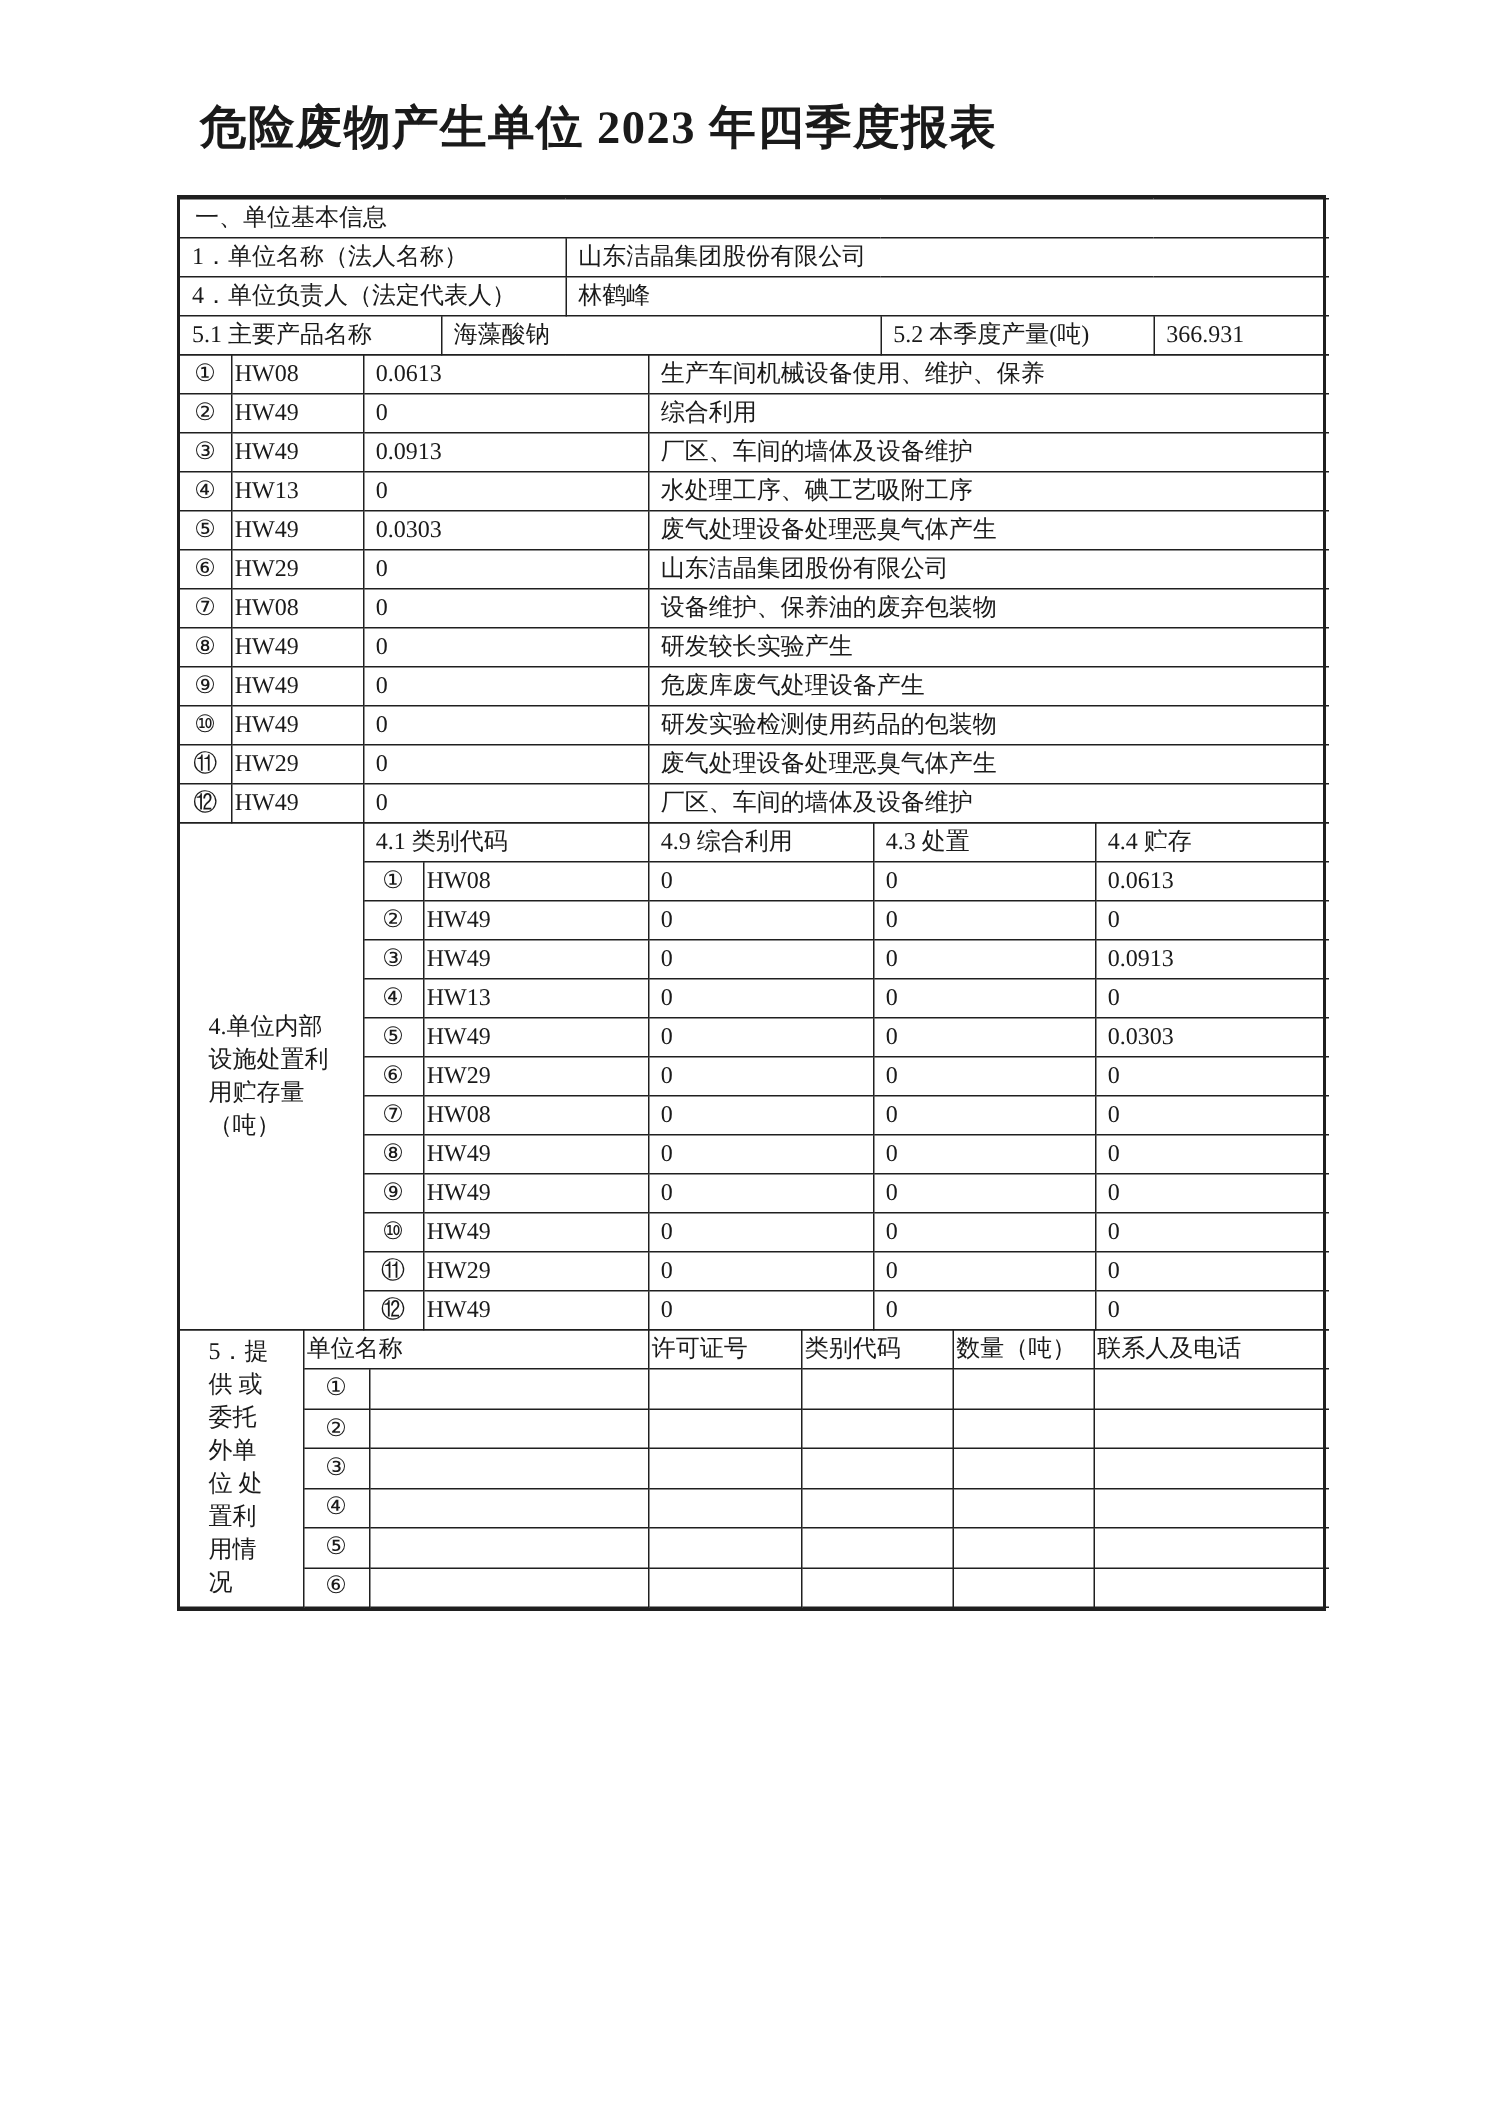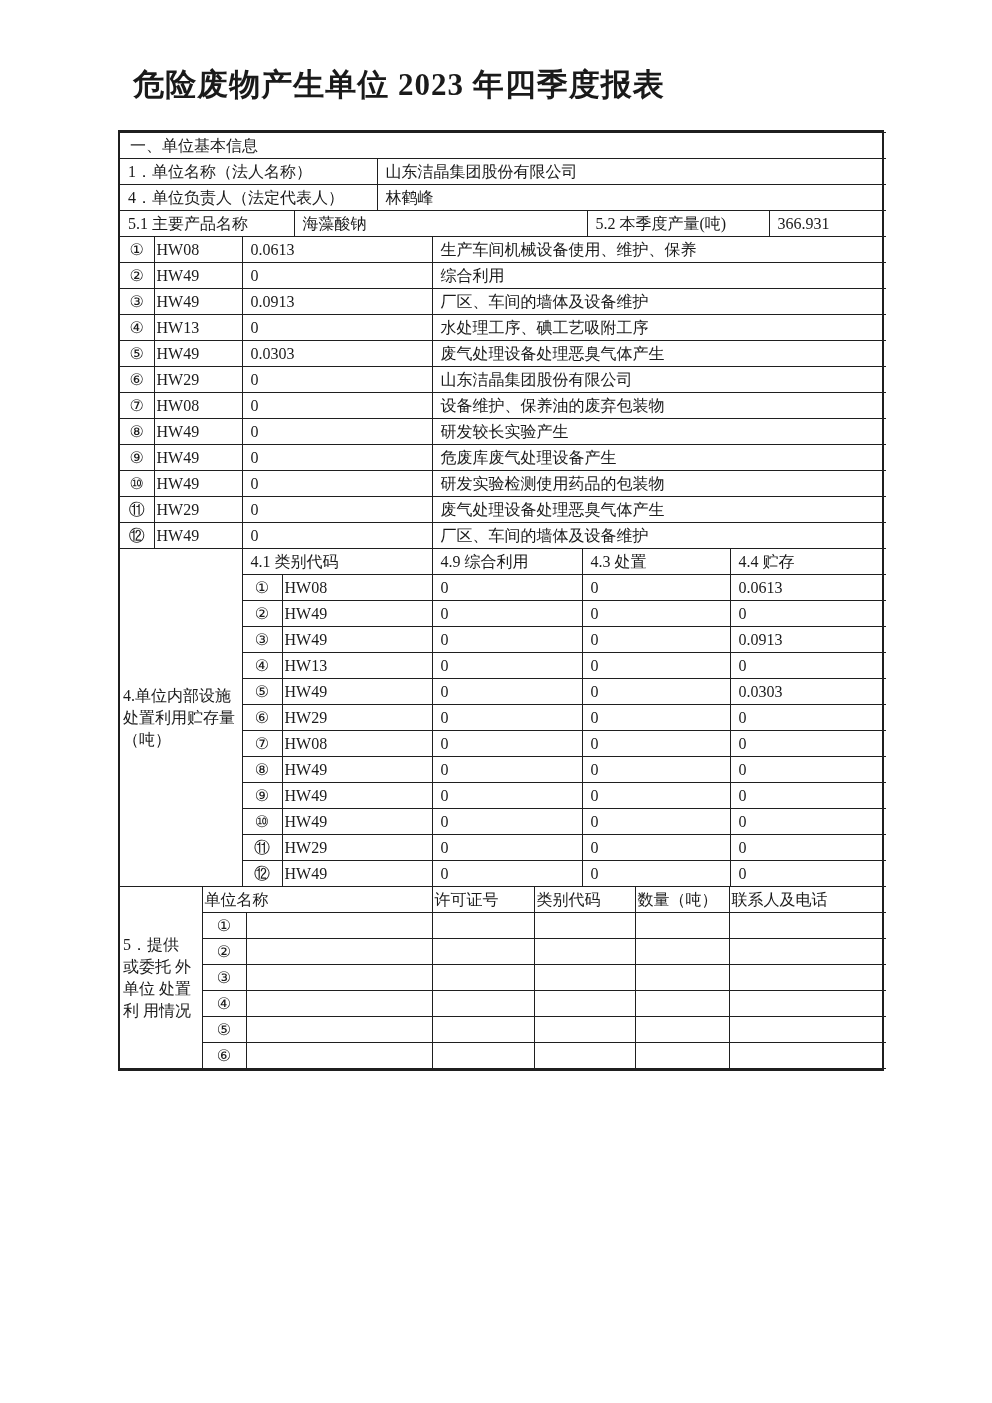--- a/index.html
+++ b/index.html
@@ -48,21 +48,21 @@
     line-height: 20px;
   }
   
   tr > td:first-child, tr > th:first-child { border-left: none; }
   tr > td:last-child, tr > th:last-child { border-right: none; }
   .sec-head { padding-left: 10px; }
   .c { text-align: left; padding: 2px 2px; }
   .wrap {
     white-space: normal;
     line-height: 22px;
-    padding: 4px 3px;
+    padding: 4px 19px;
   }
   .num-cell { text-align: center; padding: 2px 2px; }
 </style>
 </head>
 <body>
 
 <div class="page">
 
   <h1 class="doc-title">危险废物产生单位 2023 年四季度报表</h1>
 

